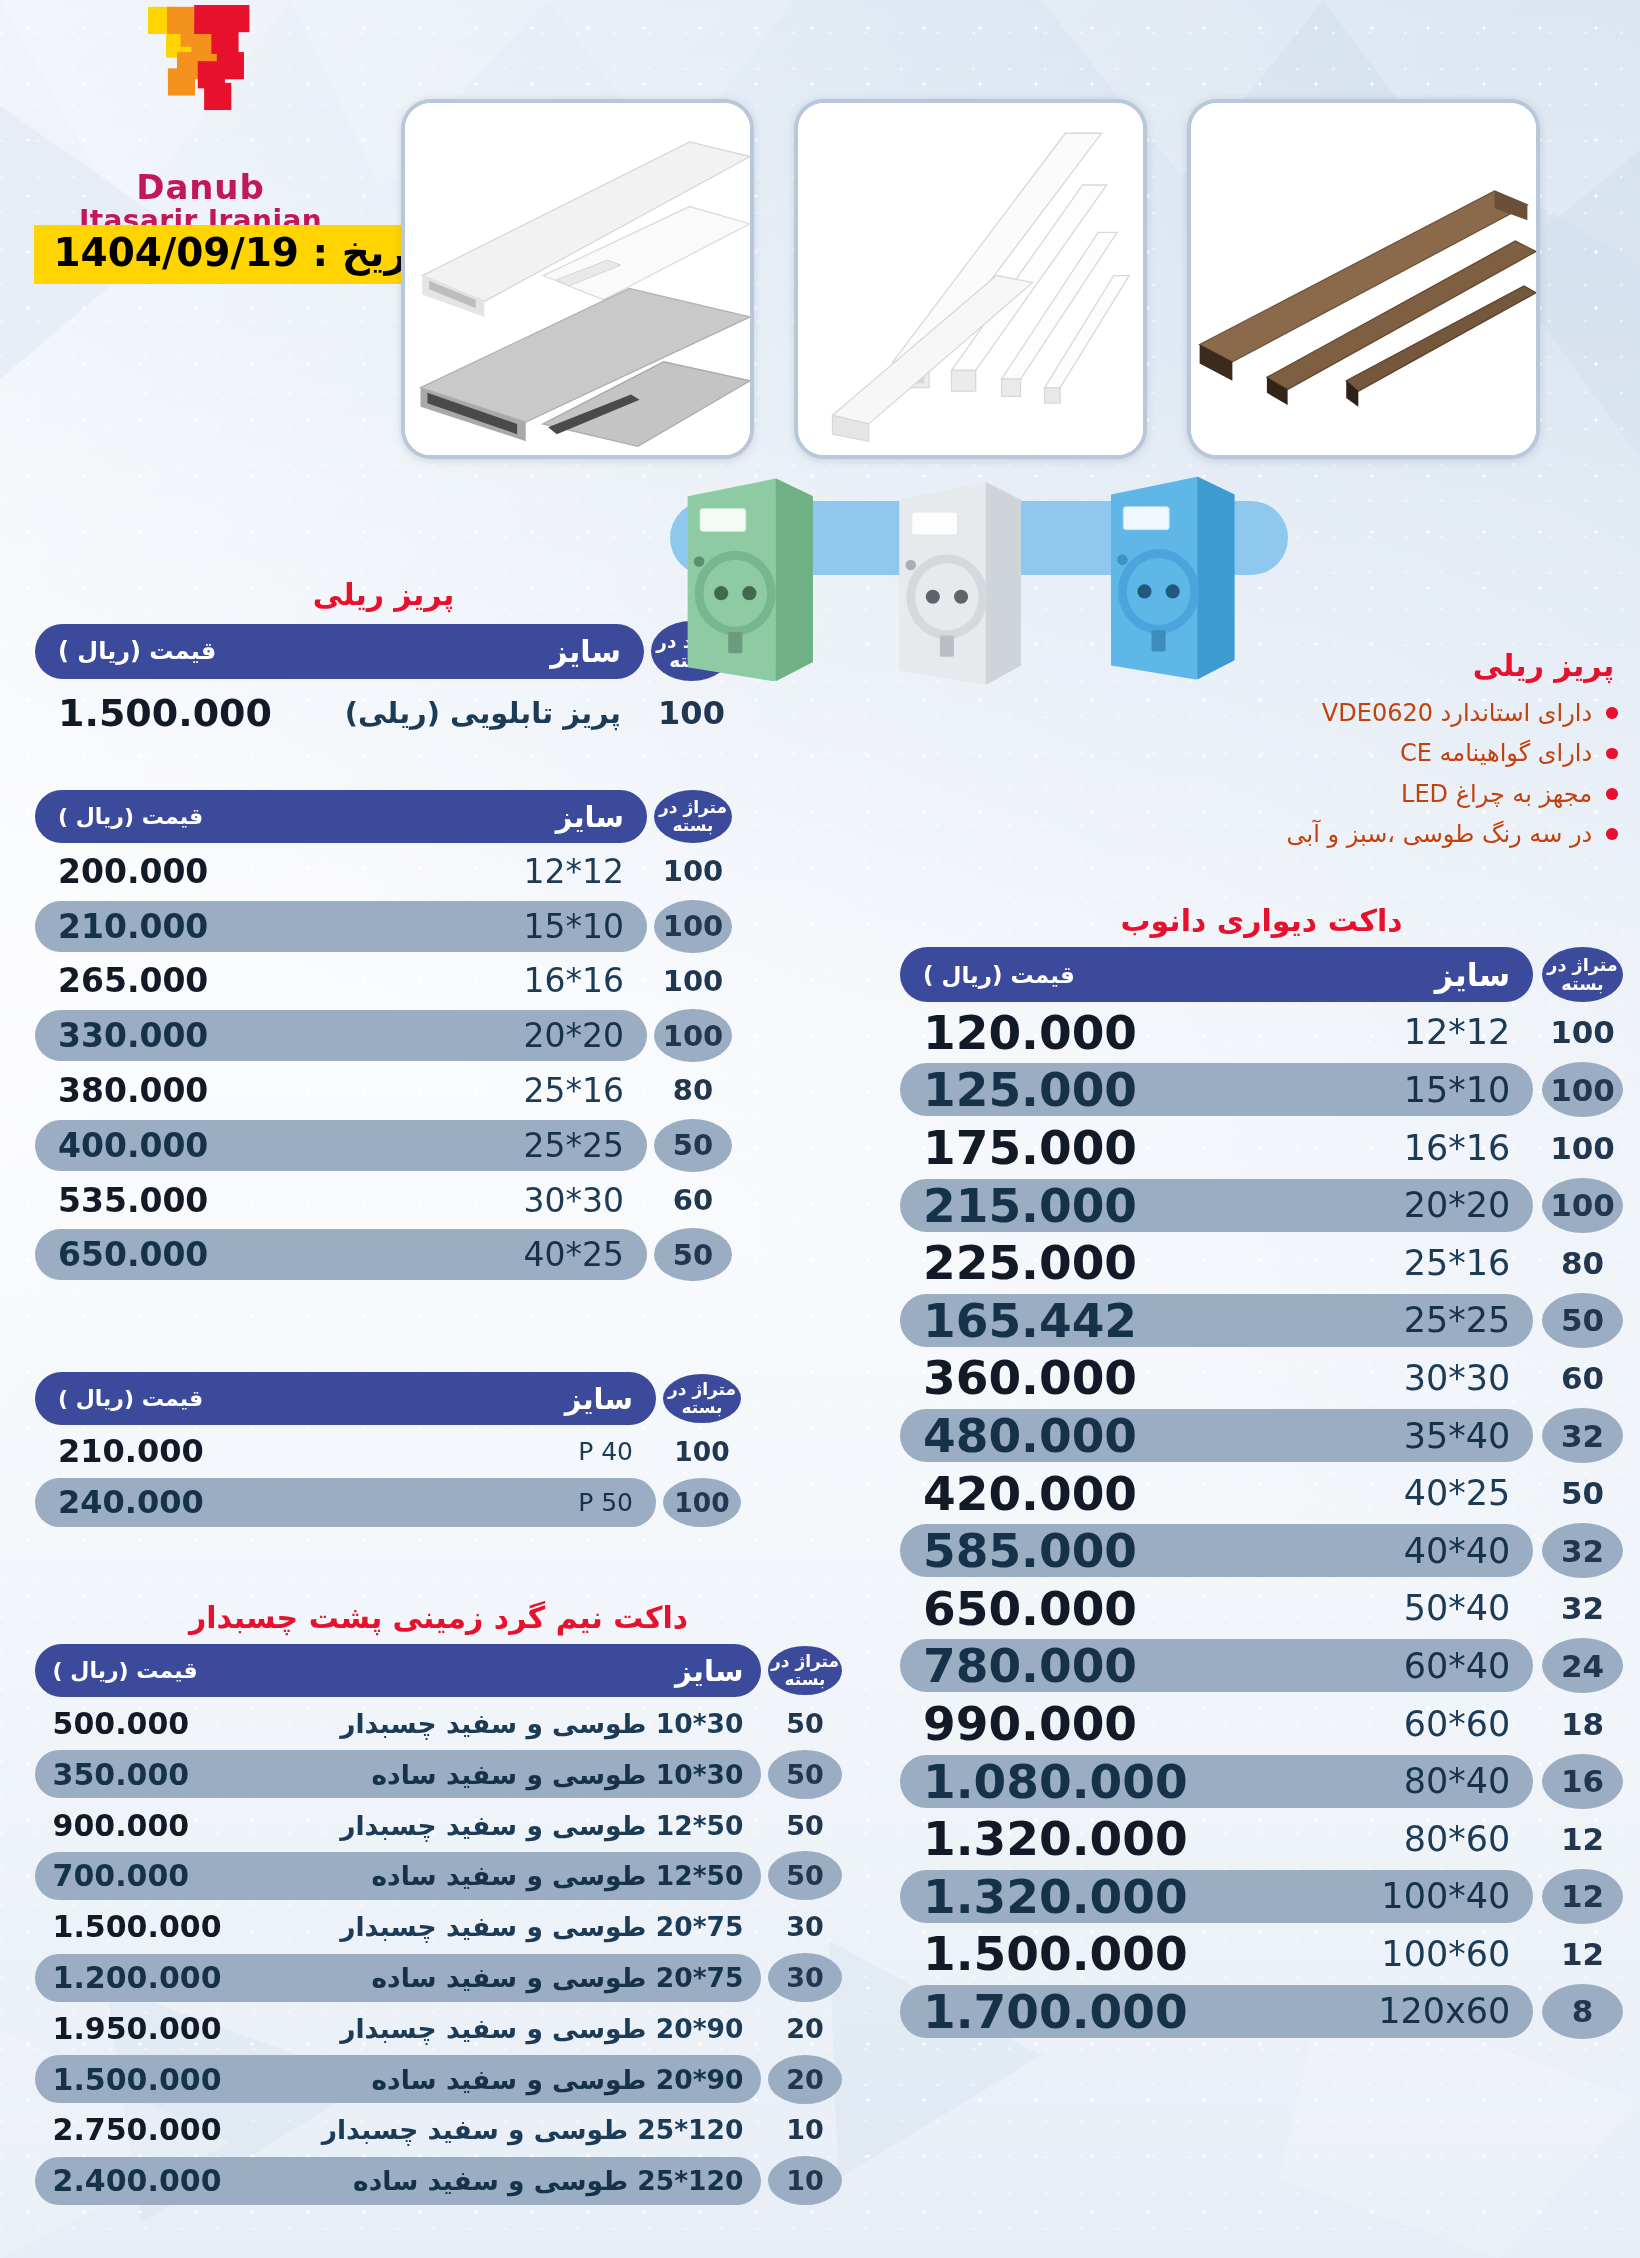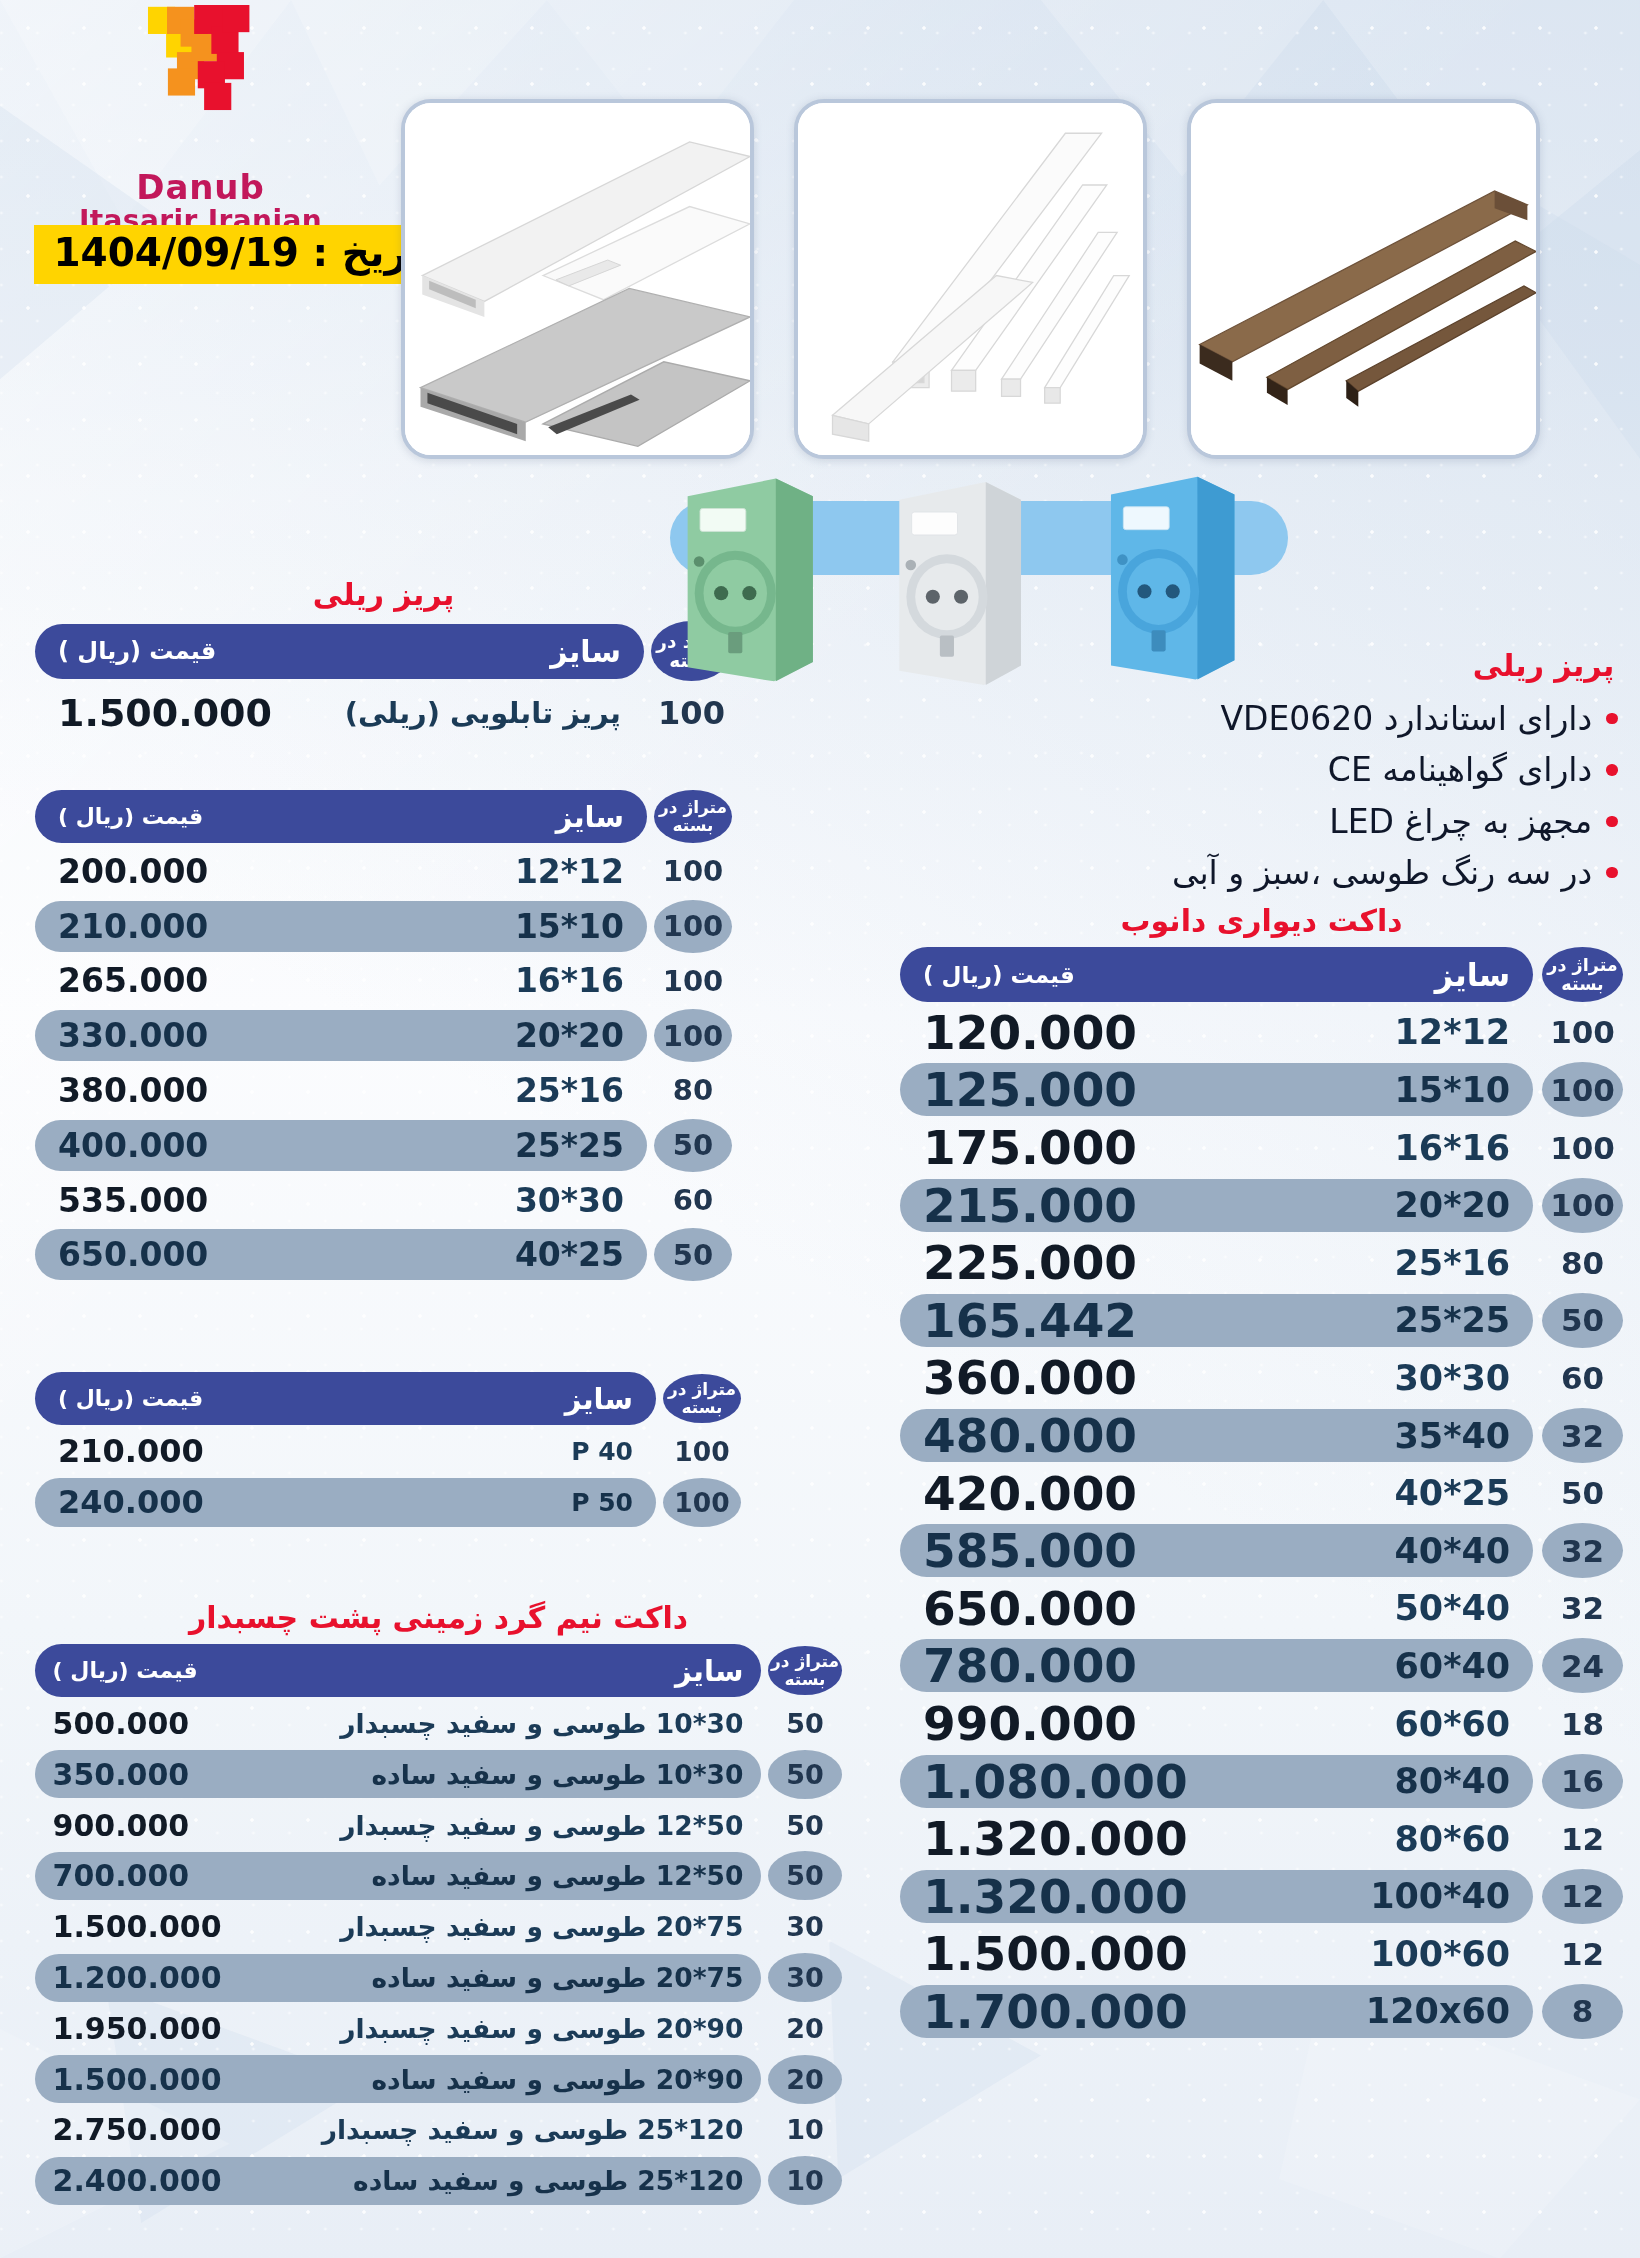--- a/index.html
+++ b/index.html
@@ -107,21 +107,21 @@
   .bar {
     flex: 1 1 auto;
     display: flex; align-items: center; justify-content: space-between;
     border-radius: 881px;
     padding: 0 23px 0 23px;
   }
   .bar .price {
     direction: ltr; font-weight: 700; color: #111a26; white-space: nowrap;
   }
   .bar .size {
-    direction: ltr; font-weight: 700; color: #1b3b57; white-space: nowrap;
+    direction: ltr; font-weight: 400; color: #1b3b57; white-space: nowrap;
   }
   .bar .size-fa { direction: rtl; font-weight: 700; color: #1b3b57; white-space: nowrap; }
 
   
   .row.head .bar {
     background: #3C4A9B;
   }
   .row.head .bar .price,
   .row.head .bar .size { color: #fff; font-weight: 700; }
   .row.head .qty-cell {
@@ -200,21 +200,21 @@
   }
   .feature-item {
     display: flex; align-items: center; justify-content: flex-start;
     direction: rtl; margin-bottom: 12.4px; padding-right: 5.3px;
   }
   .feature-bullet {
     flex: 0 0 auto; width: 11.5px; height: 11.5px; border-radius: 50%;
     background: #E8112D; margin-left: 14px;
   }
   .feature-text {
-    font-size: 33px; color: #0f172a; direction: rtl; white-space: nowrap;
+    font-size: 24px; color: #c2410c; direction: rtl; white-space: nowrap;
   }
 
   
   #new-badge {
     position: absolute; left: 1257px; top: 1998px; width: 221px; height: 93px;
   }
   #new-badge svg { width: 100%; height: 100%; display: block; }
 </style>
 </head>
 <body>

